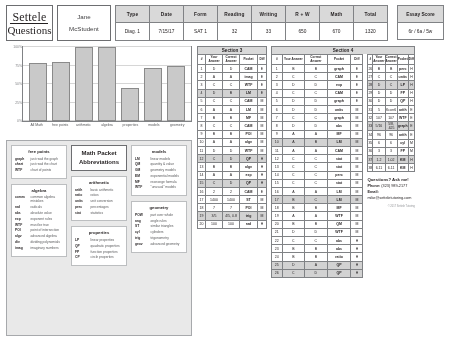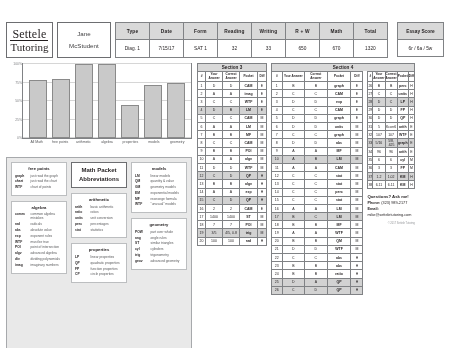--- a/index.html
+++ b/index.html
@@ -4,21 +4,21 @@
 <style>
   * { box-sizing: border-box; margin: 0; padding: 0; }
   body {
     width: 450px; height: 348px;
     background: #ffffff;
     font-family: "Liberation Sans", sans-serif;
     color: #231f20;
     overflow: hidden;
     position: relative;
   }
-  .page { position: absolute; inset: 0; padding: 22px 6px; }
+  .page { position: absolute; inset: 0; padding: 5px 6px; }
 
   
   .header { display: flex; align-items: stretch; gap: 4px; height: 36px; }
   .logo-box {
     width: 64px; border: 1px solid #6d6e71; background: #fff;
     display: flex; flex-direction: column; align-items: center; justify-content: center;
     line-height: 1.0;
   }
   .logo-top {
     font-family: "Liberation Serif", serif; font-size: 12px; letter-spacing: .2px;
@@ -131,21 +131,21 @@
   .copyright { font-size: 2.6px; color: #939598; margin-top: 4px; text-align: right; }
 </style>
 </head>
 <body>
 
 <div class="page">
 
   <div class="header">
     <div class="logo-box">
       <div class="logo-top">Settele</div>
-      <div class="logo-bot">Tutoring</div>
+      <div class="logo-bot">Questions</div>
     </div>
 
     <div class="name-box">
       <div>Jane</div>
       <div>McStudent</div>
     </div>
 
     <table class="score-table">
       <thead>
           <tr id="score-head">

